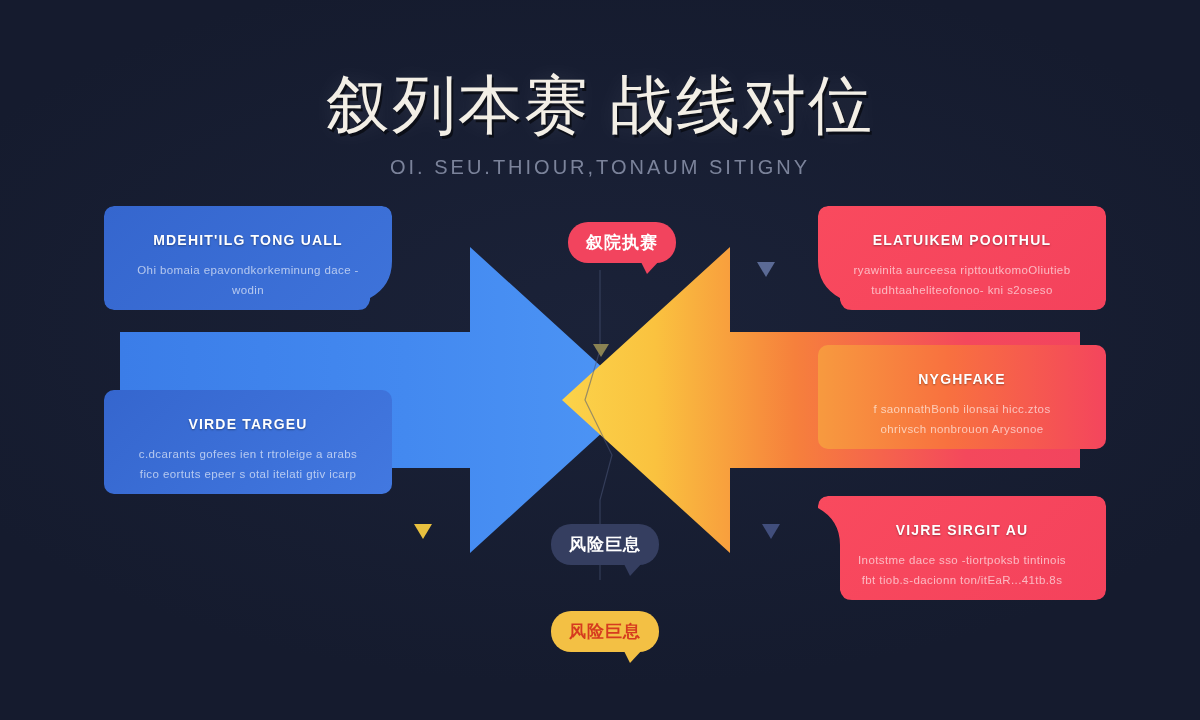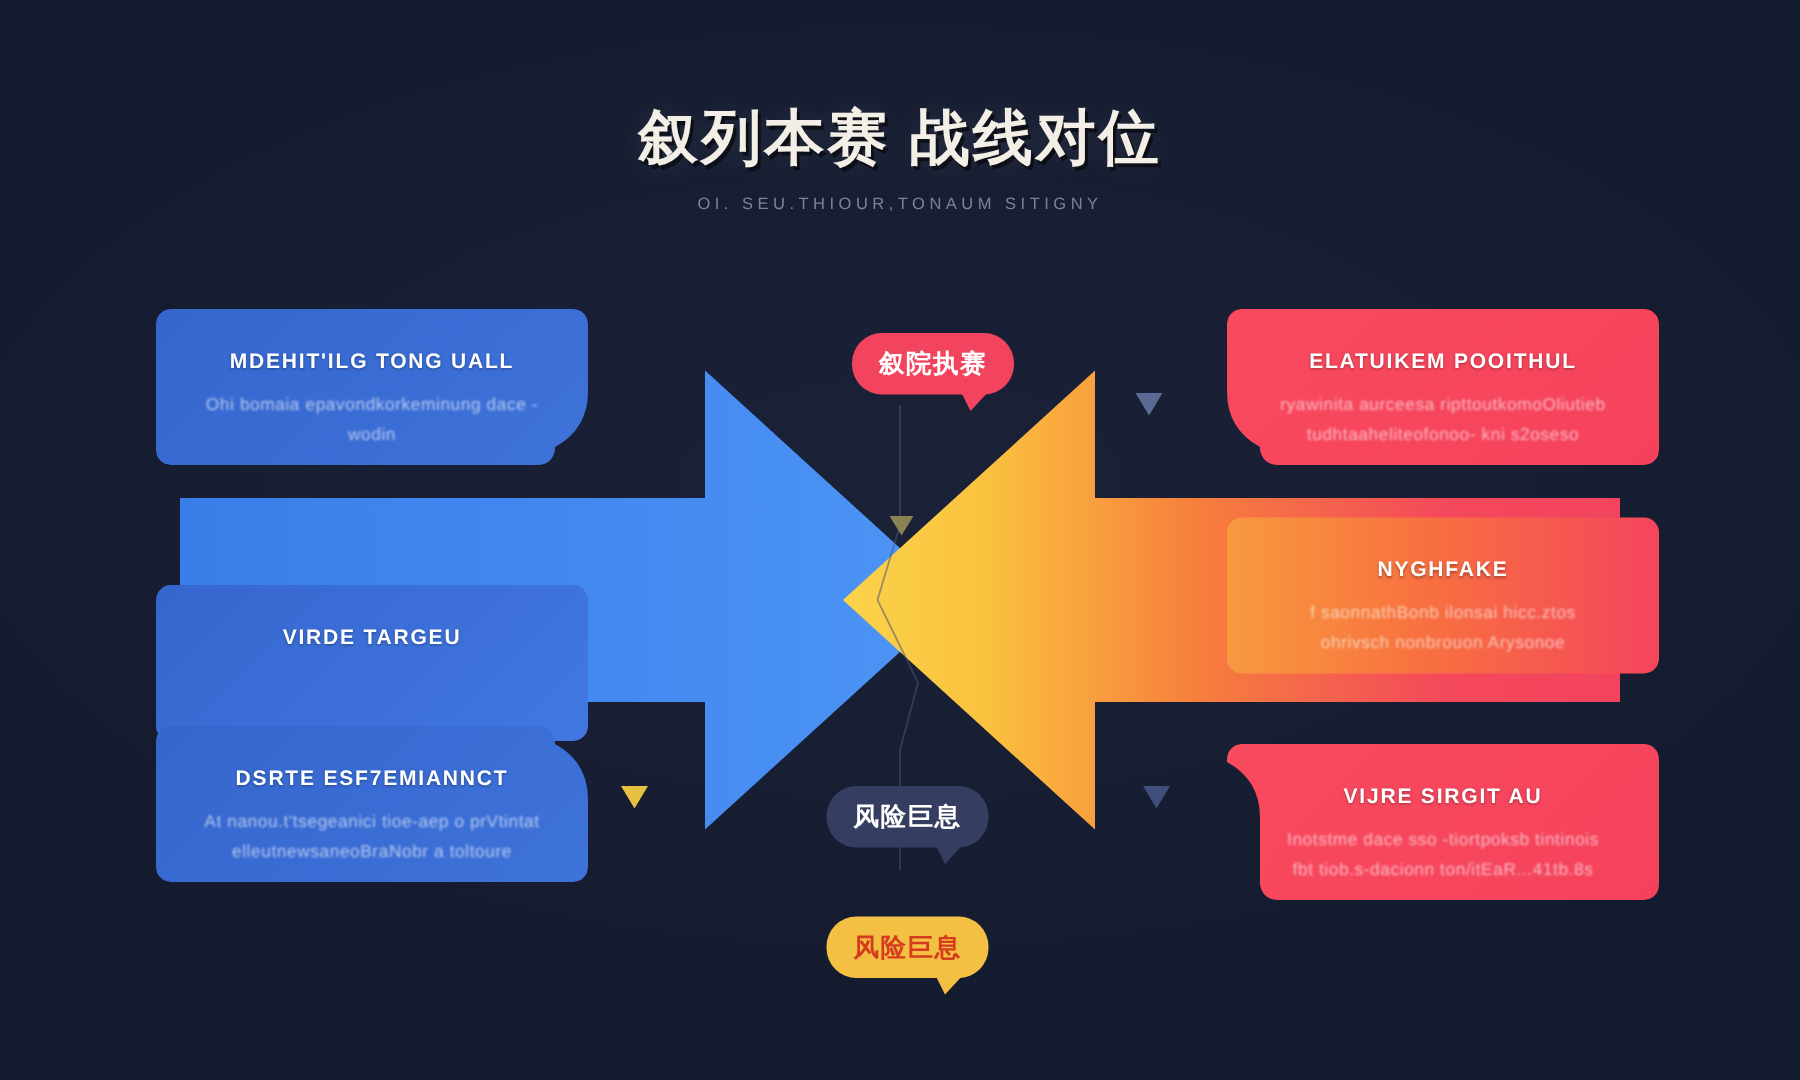--- a/index.html
+++ b/index.html
@@ -17,29 +17,29 @@
   
   #grain {
     position:absolute; inset:0;
     background:
       radial-gradient(ellipse 85% 70% at 50% 45%, rgba(40,50,80,.30), rgba(0,0,0,0) 72%);
     pointer-events:none;
   }
   
   #header { position:absolute; top:70px; left:0; width:1200px; text-align:center; }
   #title {
-    font-size:40px; font-weight:bold; letter-spacing:2px;
+    font-size:64px; font-weight:normal; letter-spacing:2px;
     color:#f3efe6;
     text-shadow:2px 3px 0 rgba(0,0,0,.55), 0 0 22px rgba(255,255,255,.10);
     line-height:1.1;
     white-space:pre;
   }
   #subtitle {
     margin-top:16px;
-    font-size:11px; letter-spacing:3px;
+    font-size:20px; letter-spacing:3px;
     color:#8d95ad;
     opacity:.85;
     filter:blur(.35px);
   }
 
   
   #arrows { position:absolute; inset:0; }
 
   
   .card {
@@ -142,32 +142,26 @@
     <div class="c-body">
       <div>Ohi bomaia epavondkorkeminung dace  -wodin</div>
 
     </div>
   </div>
 
   <div class="card" style="left:104px; top:345px; width:288px; height:104px;
               background:linear-gradient(135deg,#3566ce,#4278e0);
               border-radius:10px;margin-top:45px;">
     <div class="c-title">VIRDE TARGEU</div>
-  </div>
-
-  <div class="card" style="left:104px; top:484px; width:288px; height:104px;
-              background:linear-gradient(135deg,#3566ce,#3e73da);
-              border-radius:10px;
-              clip-path: path('M 10 0 L 254 0 Q 264 0 266 10 L 266 12 Q 288 24 288 49 L 288 94 Q 288 104 278 104 L 10 104 Q 0 104 0 94 L 0 10 Q 0 0 10 0 Z');">
-    <div class="c-title">DSRTE ESF7EMIANNCT</div>
-    <div class="c-body">
-      <div>At nanou.t'tsegeanici tioe-aep o prVtintat</div>
-      <div>elleutnewsaneoBraNobr a  toltoure</div>
-    </div>
-  </div>
+    <div class="c-body">
+      <div>c.dcarants gofees ien t rtroleige a arabs</div>
+      <div>fico eortuts epeer s otal itelati   gtiv icarp</div>
+    </div>
+  </div>
+
 
   <div class="card" style="left:818px; top:206px; width:288px; height:104px;
               background:linear-gradient(135deg,#f94a5e,#f4425c);
               border-radius:10px;
               clip-path: path('M 34 0 L 278 0 Q 288 0 288 10 L 288 94 Q 288 104 278 104 L 34 104 Q 24 104 22 94 L 22 92 Q 0 80 0 55 L 0 10 Q 0 0 10 0 Z');">
     <div class="c-title">ELATUIKEM POOITHUL</div>
     <div class="c-body">
       <div>ryawinita aurceesa ripttoutkomoOliutieb</div>
       <div>tudhtaaheliteofonoo-  kni s2oseso</div>
     </div>

